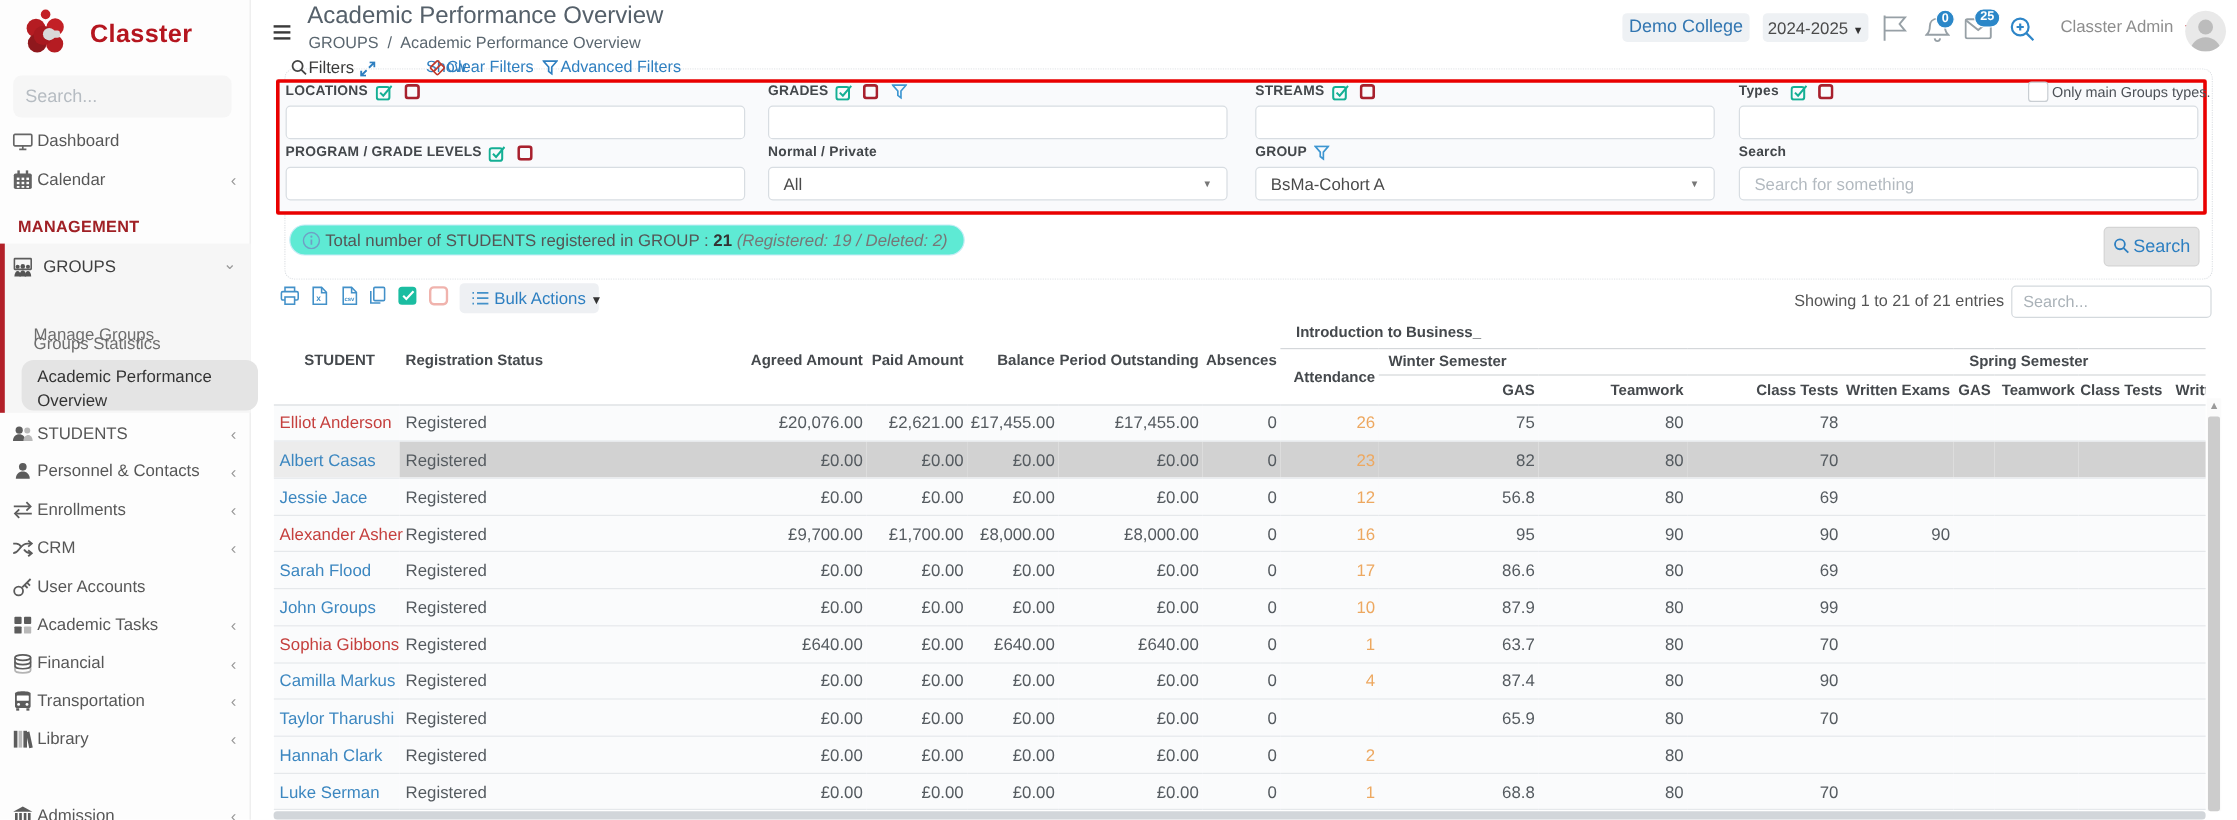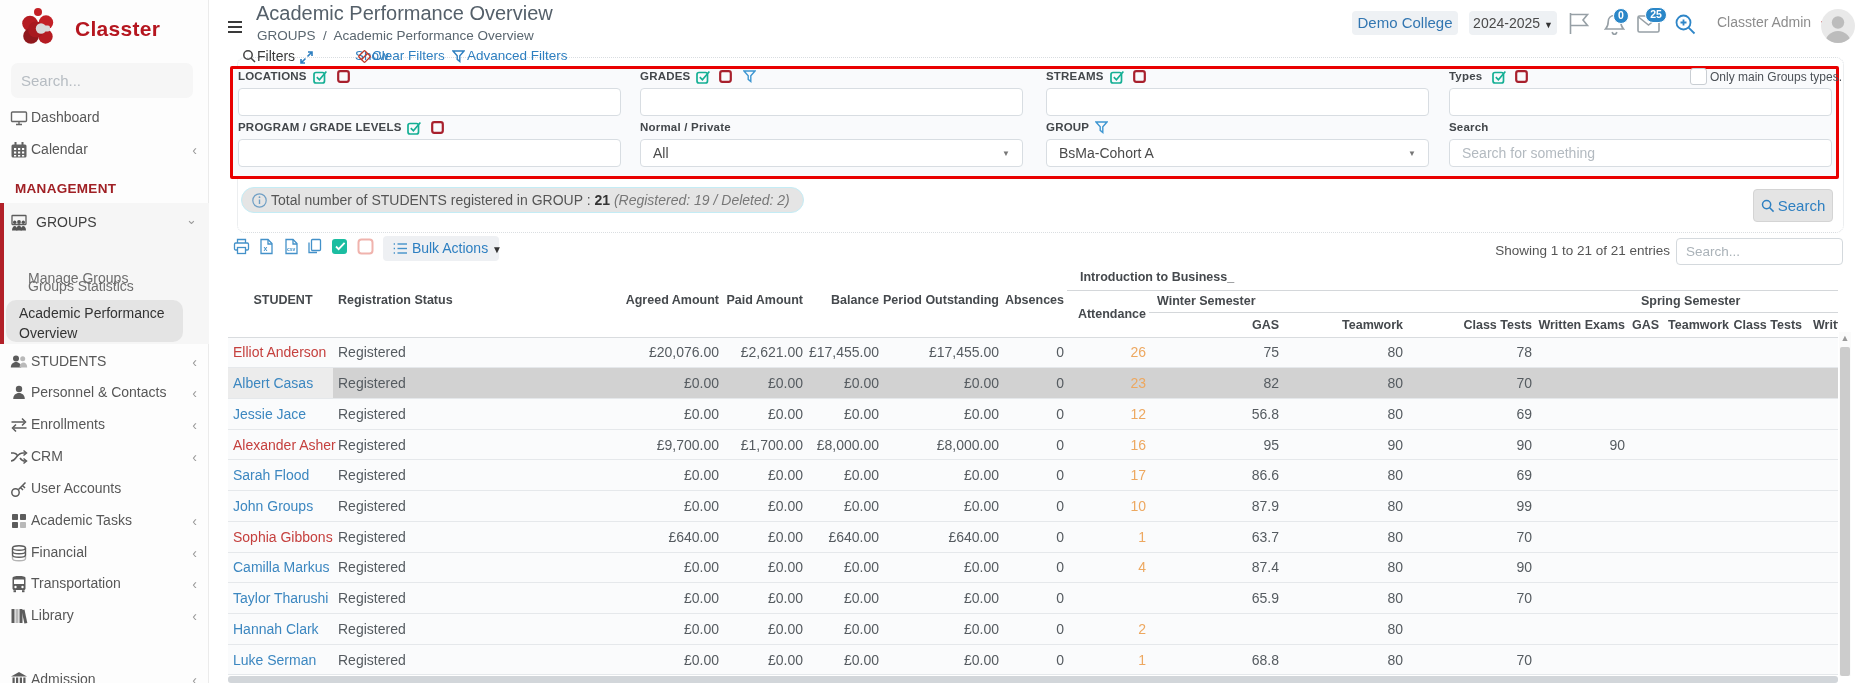--- a/index.html
+++ b/index.html
@@ -10,21 +10,21 @@
 #logo-text { position:absolute; left:75px; top:17px; font-size:21px; font-weight:bold; color:#b5161f; letter-spacing:0.3px; }
 #side-search { position:absolute; left:11px; top:63px; width:182px; height:35px; background:#f6f6f6; border-radius:7px; }
 #side-search span { position:absolute; left:10px; top:9px; font-size:15px; color:#b6bcc2; }
 .mitem { position:absolute; left:0; width:209px; height:30px; }
 .mitem .ic { position:absolute; left:10px; top:6px; width:18px; height:18px; }
 .mitem .tx { position:absolute; left:31px; top:6px; font-size:14px; color:#575757; }
 .mitem .ch { position:absolute; right:12px; top:7px; font-size:14px; color:#9a9a9a; }
 #mgmt { position:absolute; left:15px; top:181px; font-size:13.5px; font-weight:bold; color:#a02025; letter-spacing:0.3px; }
 #groupwrap { position:absolute; left:0; top:203px; width:209px; height:141px; background:#f6f6f6; }
 #groupwrap .redbar { position:absolute; left:0; top:0; width:4px; height:141px; background:#b22028; }
-#apo { position:absolute; left:6px; top:97px; width:177px; height:42px; background:#e4e4e4; border-radius:10px; }
+#apo { position:absolute; left:18px; top:97px; width:197px; height:42px; background:#e4e4e4; border-radius:10px; }
 #apo div { position:absolute; left:13px; top:4px; font-size:14px; color:#333; line-height:19.5px; }
 .sub { position:absolute; left:28px; font-size:14px; color:#6d6d6d; }
 
 #burger { position:absolute; left:228px; top:21px; width:14px; height:13px; }
 #burger div { height:2px; background:#3a3a3a; margin-bottom:3px; }
 #title { position:absolute; left:256px; top:2px; font-size:20px; color:#55606a; }
 #crumb { position:absolute; left:257px; top:28px; font-size:13.5px; color:#5b6770; }
 
 .topbtn { position:absolute; top:11px; height:24px; background:#eef1f4; border-radius:4px; font-size:15px; line-height:24px; text-align:center; }
 #democollege { left:1352px; width:106px; color:#3276b1; }
@@ -34,21 +34,21 @@
 .badge { position:absolute; background:#2b87c8; color:#fff; border-radius:9px; font-size:10.5px; font-weight:bold; text-align:center; line-height:14px; border:1.5px solid #fff; }
 
 #fieldset { position:absolute; left:237px; top:57px; width:1607px; height:176px; border:1px dotted #d9dde1; border-radius:8px; }
 #redbox { position:absolute; left:230px; top:66px; width:1609px; height:113px; background:#f9fafc; border:3px solid #e90000; border-radius:2px; }
 .flabel { position:absolute; font-size:11.5px; letter-spacing:-0.1px; font-weight:bold; color:#43474b; letter-spacing:0.2px; }
 .finput { position:absolute; height:28px; width:383px; background:#fff; border:1px solid #d8dde2; border-radius:4px; }
 .fsel { position:absolute; height:28px; width:383px; background:#fff; border:1px solid #d8dde2; border-radius:4px; font-size:14px; color:#4a4a4a; line-height:26px; padding-left:12px; }
 .fsel .car { position:absolute; right:12px; top:1px; color:#777; font-size:8px; }
 #onlymain-box { position:absolute; left:1690px; top:68px; width:17px; height:17px; border:1px solid #c9ced3; border-radius:3px; background:#fff; }
 #onlymain-tx { position:absolute; left:1710px; top:70px; font-size:12px; color:#4c5157; }
-#infobar { position:absolute; left:241px; top:187px; height:26px; background:#e5e5e5; border:1px solid #c4ecf5; border-radius:13px; font-size:14px; color:#555; line-height:24px; padding:0 13px 0 10px; }
+#infobar { position:absolute; left:241px; top:187px; height:26px; background:#5eead4; border:1px solid #c4ecf5; border-radius:13px; font-size:14px; color:#555; line-height:24px; padding:0 13px 0 10px; }
 #searchbtn { position:absolute; left:1753px; top:189px; width:80px; height:33px; background:#e4e4e4; border:1px solid #d4d4d4; border-radius:4px; color:#2d7fc1; font-size:15px; line-height:31px; text-align:center; }
 
 .tico { position:absolute; top:238px; width:17px; height:17px; }
 #bulkbtn { position:absolute; left:383px; top:236px; width:116px; height:25px; background:#eef0f3; border-radius:4px; font-size:14px; color:#2d7fc1; line-height:25px; white-space:nowrap; }
 #showing { position:absolute; left:1452px; top:243px; width:218px; text-align:right; font-size:13.5px; color:#555; }
 #tsearch { position:absolute; left:1676px; top:238px; width:167px; height:27px; border:1px solid #d4d9dd; border-radius:4px; }
 #tsearch span { position:absolute; left:9px; top:5px; font-size:13.5px; color:#aab2b8; }
 .icon { position:absolute; }
 .flink { position:absolute; top:48px; font-size:13.5px; color:#2e7fc0; }
 #fltlabel { position:absolute; left:257px; top:48px; font-size:14px; color:#3a3a3a; }

